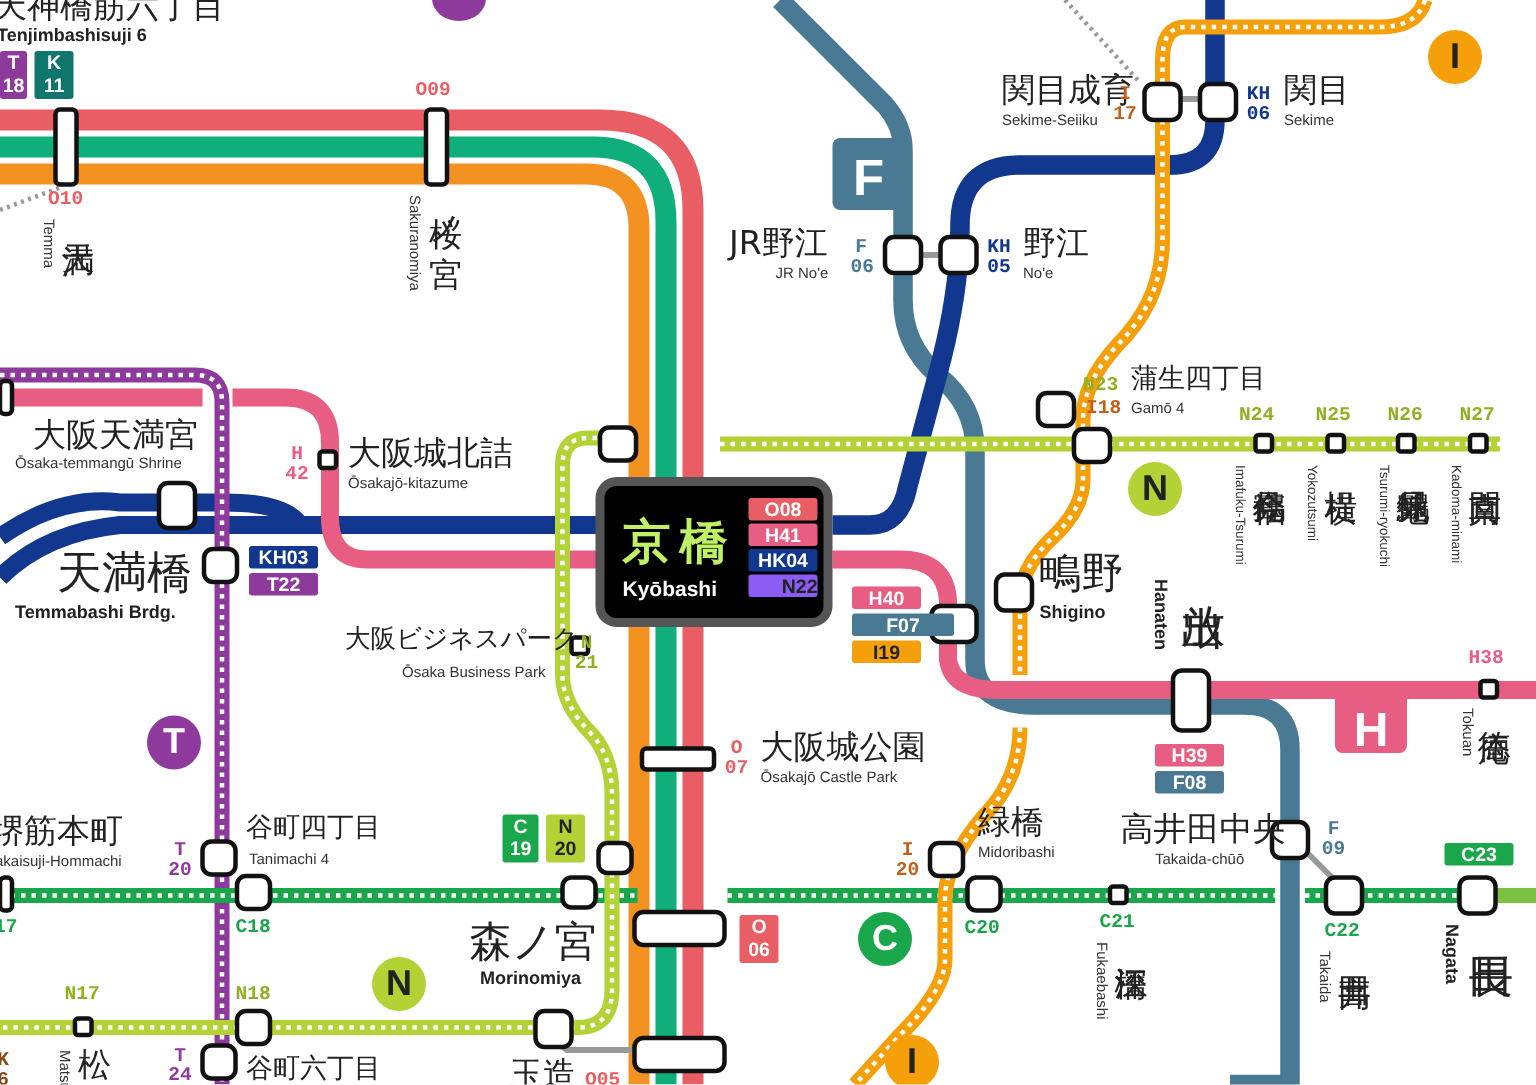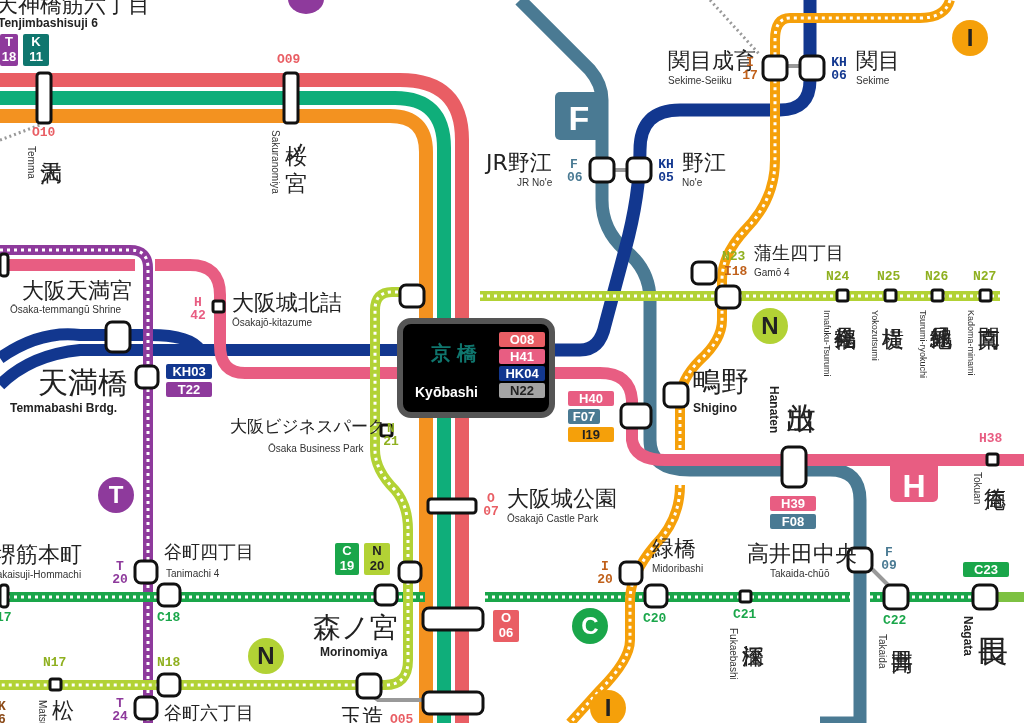--- a/index.html
+++ b/index.html
@@ -8,21 +8,21 @@
   .lbl{position:absolute;white-space:nowrap;color:#222;line-height:1;}
   .jp{font-size:22px;color:#222;}
   .jp-big{font-size:30px;color:#222;}
   .en{font-size:10px;color:#333;font-family:"Liberation Sans",sans-serif;}
   .en-b{font-size:12px;font-weight:bold;color:#222;font-family:"Liberation Sans",sans-serif;}
   .code{font-family:Liberation Mono, monospace;font-weight:bold;font-size:13px;line-height:1;text-align:center;}
   .vert{writing-mode:vertical-rl;}
   .chip{position:absolute;font-family:"Liberation Sans",sans-serif;font-weight:bold;color:#fff;font-size:13px;text-align:center;border-radius:2px;line-height:15px;}
   .circle{position:absolute;border-radius:50%;font-family:"Liberation Sans",sans-serif;font-weight:bold;text-align:center;color:#222;}
   .kyo-box{position:absolute;left:397px;top:318px;width:158px;height:100px;background:#000;border:6px solid #555;border-radius:14px;box-sizing:border-box;}
-  .kyo-jp{position:absolute;left:28px;top:16px;color:#0f766e;font-size:20px;font-weight:bold;letter-spacing:6px;}
+  .kyo-jp{position:absolute;left:12px;top:16px;color:#bef264;font-size:32px;font-weight:bold;letter-spacing:6px;}
   .kyo-en{position:absolute;left:12px;top:60px;color:#fff;font-size:14px;font-weight:bold;font-family:"Liberation Sans",sans-serif;}
   .kyo-codes{position:absolute;left:96px;top:8px;}
   .kyo-codes .chip{position:static;display:block;width:46px;margin-bottom:2px;}
 </style>
 </head>
 <body>
 
 <svg width="1024" height="723" viewBox="0 0 1024 723">
 
   <g fill="none" stroke-linecap="butt">
@@ -158,21 +158,21 @@
 <div class="chip" style="left:166px;top:364px;width:46px;background:#12378f;">KH03</div>
 <div class="chip" style="left:166px;top:382px;width:46px;background:#8e3a9c;">T22</div>
 
 <div class="kyo-box">
   <div class="kyo-jp">京橋</div>
   <div class="kyo-en">Kyōbashi</div>
   <div class="kyo-codes">
     <span class="chip" style="background:#e95e64;">O08</span>
     <span class="chip" style="background:#e85d82;">H41</span>
     <span class="chip" style="background:#12378f;">HK04</span>
-    <span class="chip" style="background:#a3a3a3;color:#222;">N22</span>
+    <span class="chip" style="background:#8b5cf6;color:#222;text-align:right;">N22</span>
   </div>
 </div>
 
 <div class="lbl code" style="left:722px;top:250px;color:#8fb020;">N23</div>
 <div class="lbl code" style="left:724px;top:265px;color:#c0601a;">I18</div>
 <div class="lbl jp" style="left:754px;top:244px;font-size:18px;">蒲生四丁目</div>
 <div class="lbl en" style="left:754px;top:268px;">Gamō 4</div>
 
 <div class="lbl code" style="left:826px;top:270px;color:#8fb020;">N24</div>
 <div class="lbl jp vert" style="left:834px;top:310px;">今福鶴見</div>
@@ -186,21 +186,21 @@
 <div class="lbl jp vert" style="left:930px;top:310px;">鶴見緑地</div>
 <div class="lbl en vert" style="left:918px;top:310px;font-size:9px;">Tsurumi-ryokuchi</div>
 
 <div class="lbl code" style="left:973px;top:270px;color:#8fb020;">N27</div>
 <div class="lbl jp vert" style="left:978px;top:310px;">門真南</div>
 <div class="lbl en vert" style="left:966px;top:310px;font-size:9px;">Kadoma-minami</div>
 
 <div class="lbl jp-big" style="left:693px;top:368px;font-size:28px;">鴫野</div>
 <div class="lbl en-b" style="left:693px;top:402px;">Shigino</div>
 <div class="chip" style="left:568px;top:391px;width:46px;background:#e85d82;">H40</div>
-<div class="chip" style="left:568px;top:409px;width:32px;background:#4a7a93;">F07</div>
+<div class="chip" style="left:568px;top:409px;width:68px;background:#4a7a93;">F07</div>
 <div class="chip" style="left:568px;top:427px;width:46px;background:#f5a00a;color:#222;">I19</div>
 
 <div class="lbl jp-big vert" style="left:786px;top:380px;">放出</div>
 <div class="lbl en-b vert" style="left:768px;top:386px;">Hanaten</div>
 <div class="chip" style="left:770px;top:496px;width:46px;background:#e85d82;">H39</div>
 <div class="chip" style="left:770px;top:514px;width:46px;background:#4a7a93;">F08</div>
 
 <div class="lbl code" style="left:979px;top:432px;color:#e85d82;">H38</div>
 <div class="lbl jp vert" style="left:984px;top:470px;">徳庵</div>
 <div class="lbl en vert" style="left:972px;top:472px;">Tokuan</div>

